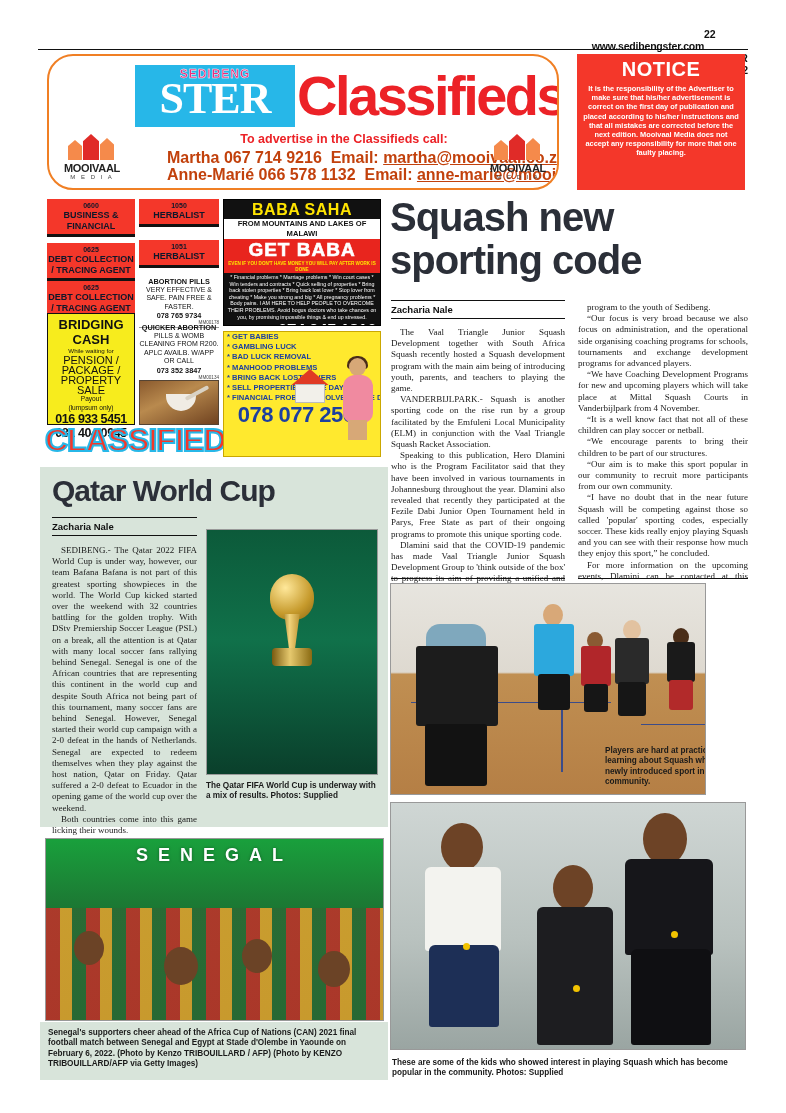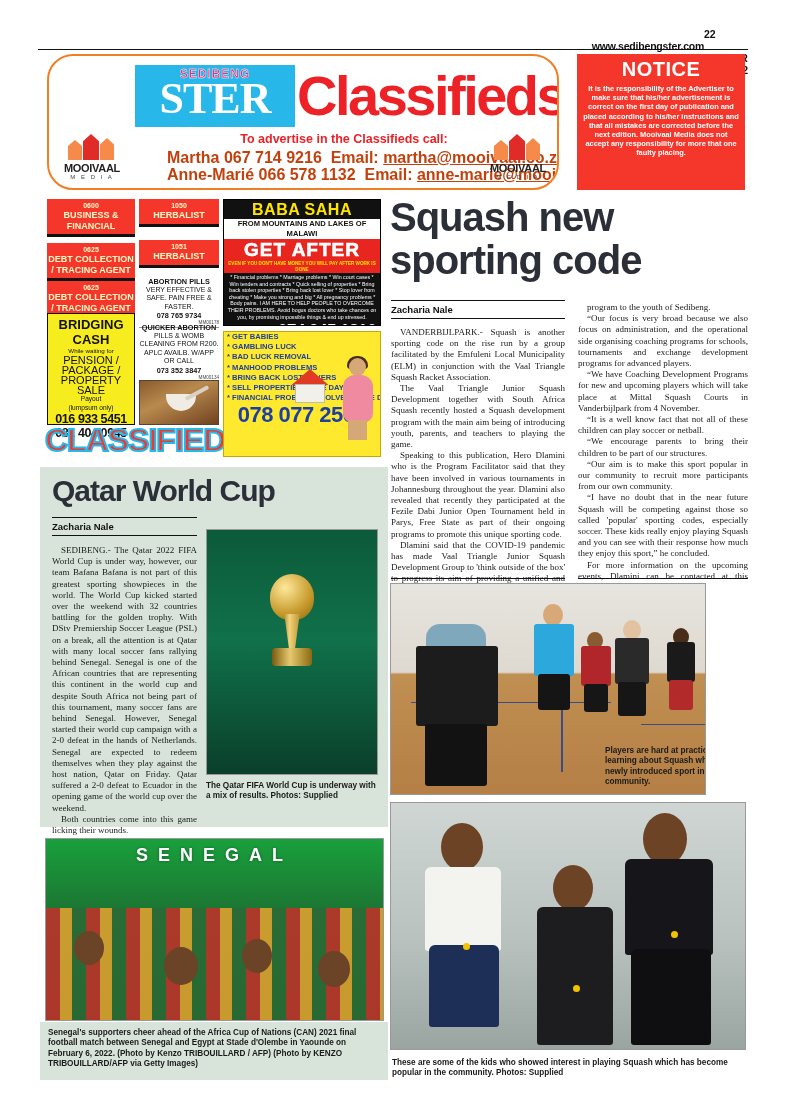--- a/index.html
+++ b/index.html
@@ -77,21 +77,21 @@
   
   .notice {
     position: absolute; left: 577px; top: 54px; width: 168px; height: 136px;
     background: #f4372a; color: #fff; text-align: center; padding: 4px 6px;
   }
   .notice h2 { font-size: 20px; font-weight: bold; letter-spacing: 0.5px; margin-bottom: 3px; }
   .notice p { font-size: 7.4px; line-height: 9.2px; font-weight: bold; }
 
   
   .catbox {
-    position: absolute; background: #f4372a; color: #fef9c3; text-align: center;
+    position: absolute; background: #f4372a; color: #0f172a; text-align: center;
     font-weight: bold; border-bottom: 3px solid #111;
     padding: 2px 0 3px;
   }
   .catbox .num { font-size: 7px; line-height: 9px; }
   .catbox .nm  { font-size: 9px; line-height: 10.5px; }
 
   
   .bridging {
     position: absolute; left: 47px; top: 313px; width: 88px; height: 112px;
     background: #f7ec1d; border: 1.5px solid #111; text-align: center;
@@ -368,21 +368,21 @@
   <div class="herbpic">
     <div class="bowl"></div>
     <div class="stick"></div>
   </div>
 
   <div class="bigcls">CLASSIFIEDS</div>
 
   <div class="baba">
     <div class="t1">BABA SAHA</div>
     <div class="t2">FROM MOUNTAINS AND LAKES OF MALAWI</div>
-    <div class="t3">GET AFTER</div>
+    <div class="t3">GET BABA</div>
     <div class="t4">EVEN IF YOU DON'T HAVE MONEY YOU WILL PAY AFTER WORK IS DONE</div>
     <div class="body">* Financial problems  * Marriage problems  * Win court cases * Win tenders and contracts * Quick selling of properties * Bring back stolen properties * Bring back lost lover * Stop lover from cheating * Make you strong and big * All pregnancy problems  * Body pains. I AM HERE TO HELP PEOPLE TO OVERCOME THEIR PROBLEMS. Avoid bogus doctors who take chances on you, by promising impossible things &amp; end up stressed.</div>
     <div class="phone">
       <span class="wa y"></span><span class="wa"></span>
       <span>074 245 1816</span>
     </div>
 
   </div>
 
   <div class="mama">
@@ -411,22 +411,22 @@
   <div class="sq-head">
     <div>Squash new</div>
     <div>sporting code</div>
   </div>
 
   <div class="byline-wrap" style="left:391px; top:300px; width:174px;">
     <div class="byline">Zacharia Nale</div>
   </div>
 
   <div class="coltext" style="left:391px; top:327px; width:174px;">
+    <p>The Vaal Triangle Junior Squash Development together with South Africa Squash recently hosted a Squash development program with the main aim being of introducing youth, parents, and teachers to playing the game.</p>
     <p>VANDERBIJLPARK.- Squash is another sporting code on the rise run by a group facilitated by the Emfuleni Local Municipality (ELM) in conjunction with the Vaal Triangle Squash Racket Association.</p>
-    <p>The Vaal Triangle Junior Squash Development together with South Africa Squash recently hosted a Squash development program with the main aim being of introducing youth, parents, and teachers to playing the game.</p>
     <p>Speaking to this publication, Hero Dlamini who is the Program Facilitator said that they have been involved in various tournaments in Johannesburg throughout the year. Dlamini also revealed that recently they participated at the Fezile Dabi Junior Open Tournament held in Parys, Free State as part of their ongoing programs to promote this unique sporting code.</p>
     <p>Dlamini said that the COVID-19 pandemic has made Vaal Triangle Junior Squash Development Group to 'think outside of the box' to progress its aim of providing a unified and standardized coaching development</p>
   </div>
   <div class="hrule" style="left:391px; top:578px; width:174px;"></div>
 
   <div class="coltext" style="left:578px; top:302px; width:170px;">
     <p>program to the youth of Sedibeng.</p>
     <p>“Our focus is very broad because we also focus on administration, and the operational side organising coaching programs for schools, tournaments and exchange development programs for advanced players.</p>
     <p>“We have Coaching Development Programs for new and upcoming players which will take place at Mittal Squash Courts in Vanderbijlpark from 4 November.</p>
     <p>“It is a well know fact that not all of these children can play soccer or netball.</p>

